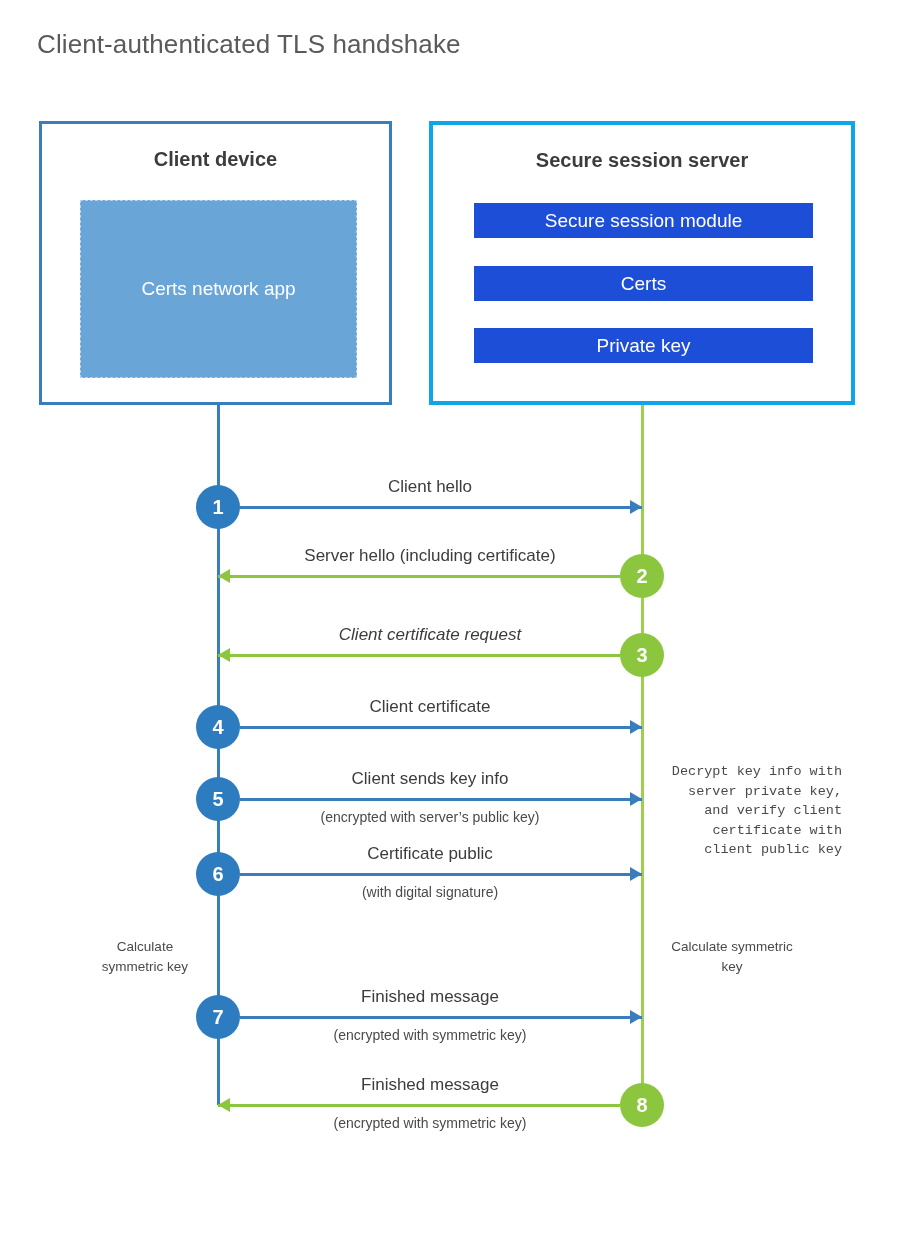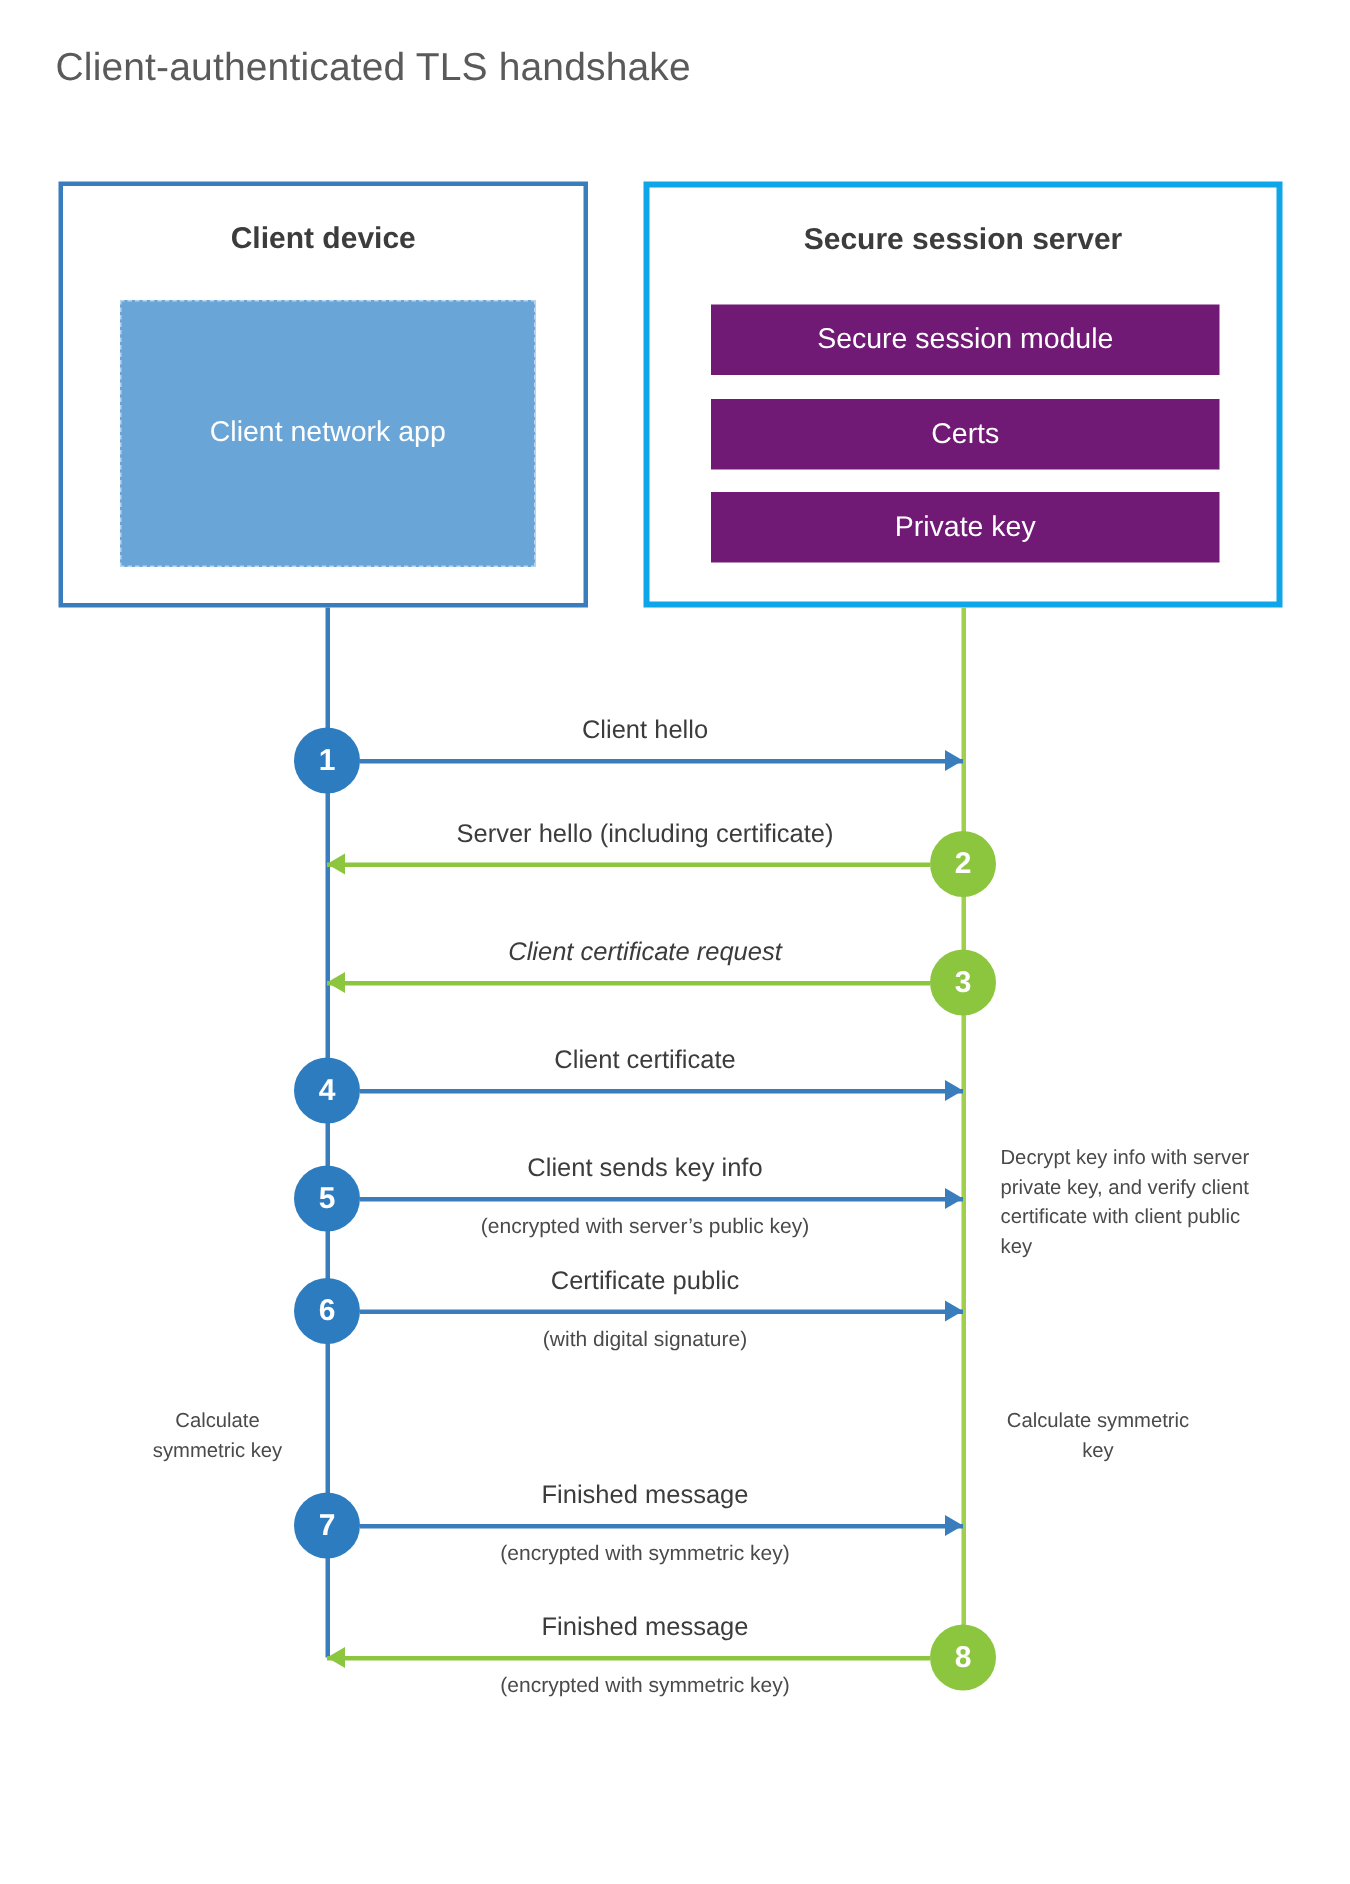--- a/index.html
+++ b/index.html
@@ -82,22 +82,22 @@
     line-height: 1.28;
     padding: 0 14px;
     box-sizing: border-box;
   }
 
   
   .server-bar {
     position: absolute;
     left: 41px;
     width: 339px;
-    height: 47px;
-    background: #701a75;
+    height: 35px;
+    background: #1d4ed8;
     display: flex;
     align-items: center;
     justify-content: center;
     color: #ffffff;
     font-size: 19px;
   }
   #server-bar-0 { top: 78px; }
   #server-bar-1 { top: 141px; }
   #server-bar-2 { top: 203px; }
 
@@ -184,21 +184,22 @@
   .side-note {
     position: absolute;
     font-size: 13.5px;
     line-height: 1.45;
     color: #4a4a4a;
   }
   #note-server-decrypt {
     left: 667px;
     top: 762px;
     width: 175px;
-    text-align: left;
+    text-align: right;
+    font-family: Liberation Mono, monospace;
   }
   #note-client-symkey {
     left: 85px;
     top: 937px;
     width: 120px;
     text-align: center;
   }
   #note-server-symkey {
     left: 667px;
     top: 937px;
@@ -208,21 +209,21 @@
 </style>
 </head>
 <body>
 
 <div id="canvas">
 
   <div id="page-title">Client-authenticated TLS handshake</div>
 
   <div class="party-box" id="client-box">
     <div class="party-title">Client device</div>
-    <div id="client-app">Client network app</div>
+    <div id="client-app">Certs network app</div>
   </div>
 
   <div class="party-box" id="server-box">
     <div class="party-title">Secure session server</div>
     <div class="server-bar" id="server-bar-0">Secure session module</div>
     <div class="server-bar" id="server-bar-2">Private key</div>
     <div class="server-bar" id="server-bar-1">Certs</div>
   </div>
 
   <div class="lifeline" id="lifeline-client"></div>

